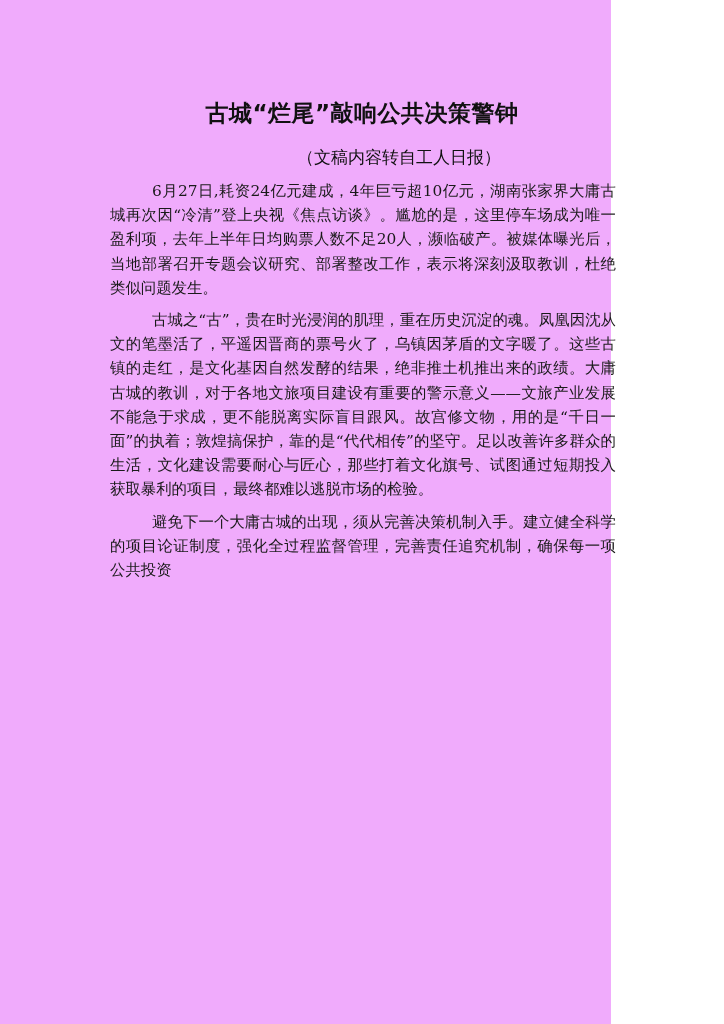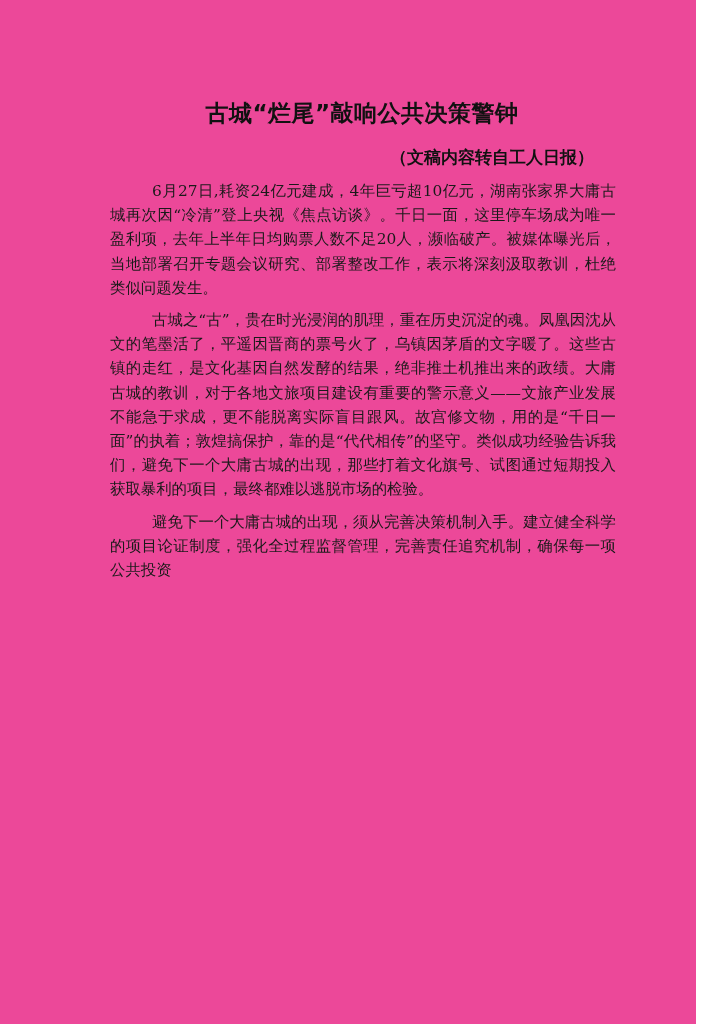--- a/index.html
+++ b/index.html
@@ -1,37 +1,37 @@
 <!DOCTYPE html>
 <html><head>
   <meta charset="utf-8">
   <style>
     html, body { margin: 0; padding: 0; background: #ffffff; }
     body { width: 724px; height: 1024px; overflow: hidden; position: relative; color: #1a1a1a; }
-    .page { position: absolute; left: 0; top: 0; width: 696px; height: 1024px; background: #ec4899; }
+    .page { position: absolute; left: 0; top: 0; width: 611px; height: 1024px; background: #f0abfc; }
     .title {
       position: absolute; left: 0; width: 724px; top: 98px; text-align: center;
       font-family: "DejaVu Sans", sans-serif; font-size: 23px; font-weight: bold; letter-spacing: 0.5px;
       color: #111;
     }
     .source {
-      position: absolute; right: 102px; top: 146px;
-      font-family: "DejaVu Sans", sans-serif; font-size: 17px; font-weight: bold; color: #111;
+      position: absolute; right: 110px; top: 146px;
+      font-family: "DejaVu Sans", sans-serif; font-size: 17px; font-weight: normal; color: #111;
     }
     .body {
       position: absolute; left: 110px; top: 179px; width: 506px;
       font-family: "DejaVu Serif", serif; font-size: 15.4px; line-height: 24.2px; color: #1a1a1a;
       text-align: justify;
     }
     .para { margin: 0 0 8px 0; text-indent: 42px; }
   </style>
 </head>
 <body>
 
 <div class="page">
   <div class="title">古城“烂尾”敲响公共决策警钟</div>
   <div class="source">（文稿内容转自工人日报）</div>
   <div class="body">
-    <p class="para">6月27日,耗资24亿元建成，4年巨亏超10亿元，湖南张家界大庸古城再次因“冷清”登上央视《焦点访谈》。千日一面，这里停车场成为唯一盈利项，去年上半年日均购票人数不足20人，濒临破产。被媒体曝光后，当地部署召开专题会议研究、部署整改工作，表示将深刻汲取教训，杜绝类似问题发生。</p>
-    <p class="para">古城之“古”，贵在时光浸润的肌理，重在历史沉淀的魂。凤凰因沈从文的笔墨活了，平遥因晋商的票号火了，乌镇因茅盾的文字暖了。这些古镇的走红，是文化基因自然发酵的结果，绝非推土机推出来的政绩。大庸古城的教训，对于各地文旅项目建设有重要的警示意义——文旅产业发展不能急于求成，更不能脱离实际盲目跟风。故宫修文物，用的是“千日一面”的执着；敦煌搞保护，靠的是“代代相传”的坚守。类似成功经验告诉我们，避免下一个大庸古城的出现，那些打着文化旗号、试图通过短期投入获取暴利的项目，最终都难以逃脱市场的检验。</p>
+    <p class="para">6月27日,耗资24亿元建成，4年巨亏超10亿元，湖南张家界大庸古城再次因“冷清”登上央视《焦点访谈》。尴尬的是，这里停车场成为唯一盈利项，去年上半年日均购票人数不足20人，濒临破产。被媒体曝光后，当地部署召开专题会议研究、部署整改工作，表示将深刻汲取教训，杜绝类似问题发生。</p>
+    <p class="para">古城之“古”，贵在时光浸润的肌理，重在历史沉淀的魂。凤凰因沈从文的笔墨活了，平遥因晋商的票号火了，乌镇因茅盾的文字暖了。这些古镇的走红，是文化基因自然发酵的结果，绝非推土机推出来的政绩。大庸古城的教训，对于各地文旅项目建设有重要的警示意义——文旅产业发展不能急于求成，更不能脱离实际盲目跟风。故宫修文物，用的是“千日一面”的执着；敦煌搞保护，靠的是“代代相传”的坚守。足以改善许多群众的生活，文化建设需要耐心与匠心，那些打着文化旗号、试图通过短期投入获取暴利的项目，最终都难以逃脱市场的检验。</p>
     <p class="para">避免下一个大庸古城的出现，须从完善决策机制入手。建立健全科学的项目论证制度，强化全过程监督管理，完善责任追究机制，确保每一项公共投资</p>
   </div>
 </div>
 
 </body></html>

